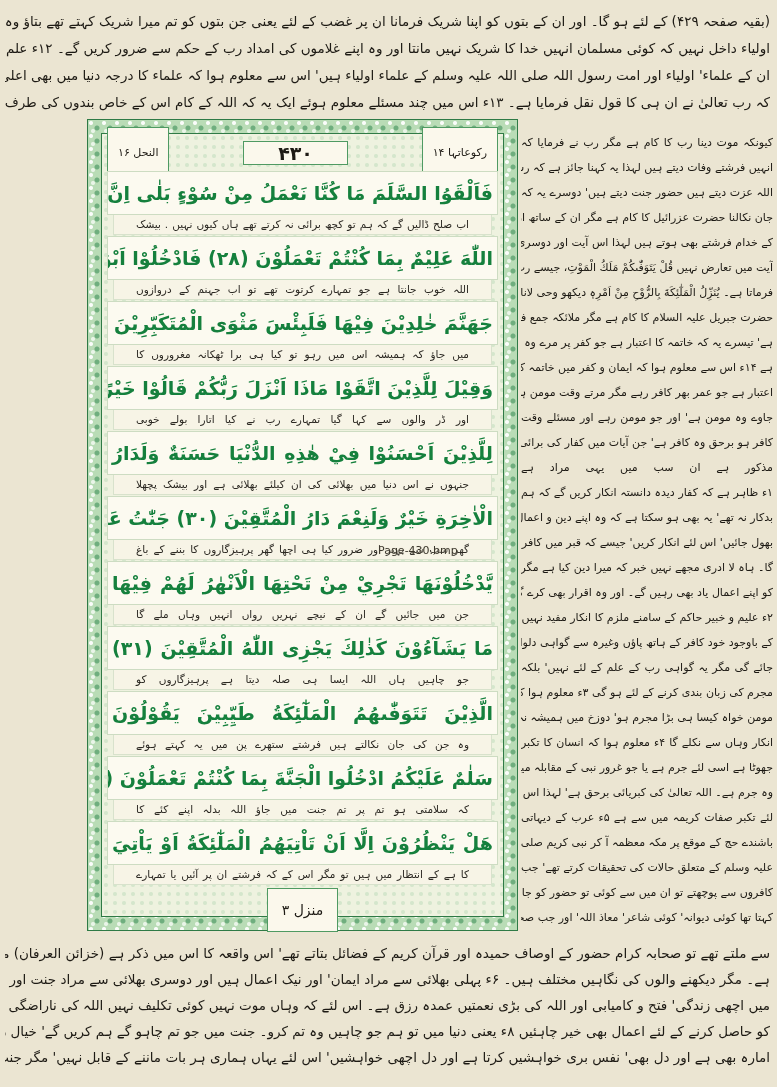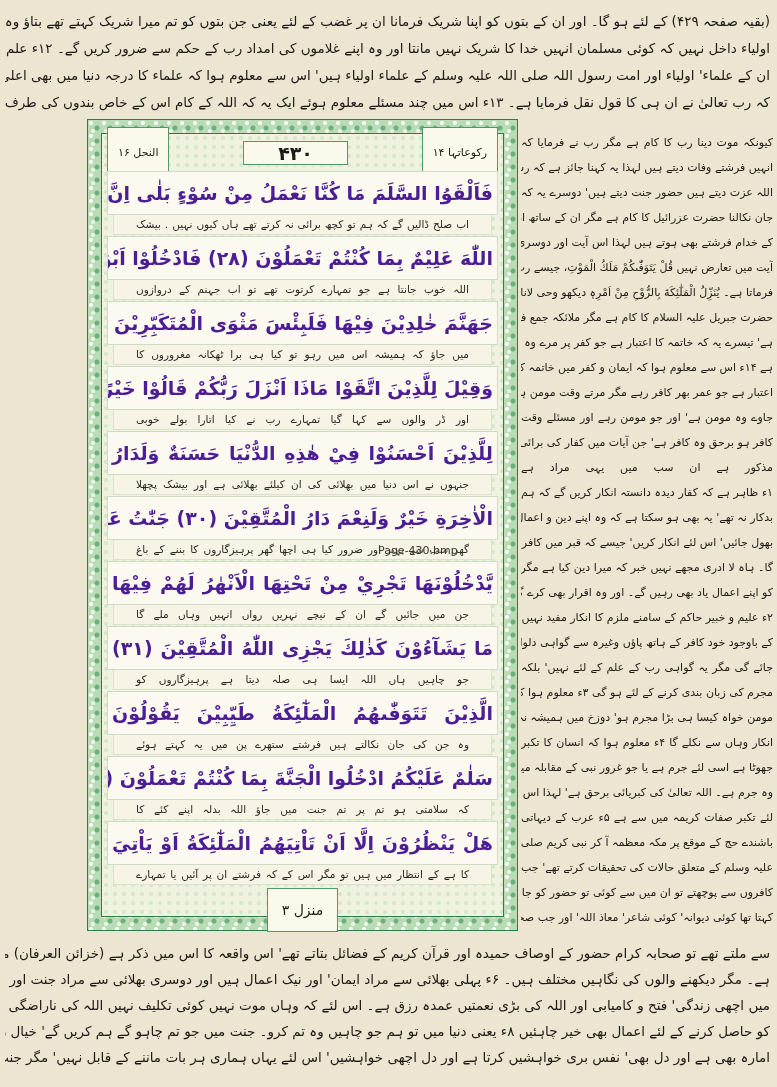--- a/index.html
+++ b/index.html
@@ -40,21 +40,21 @@
   .hbox { background:#fbf8ec; border:1px solid #4f9a62; padding:14px 10px; line-height:22px; }
   .hbox.small { font-size:11px; }
   .hbox.pageno { font-size:19px; font-weight:bold; letter-spacing:2px; padding:0 34px; }
 
   .verse-area { flex:1; display:flex; flex-direction:column; justify-content:space-between; }
   .verse-block { }
   .arabic {
     direction:rtl; white-space:nowrap; overflow:hidden;
     background:#fcfaf0; border:1px solid #cddcc2;
     font-size:19px; font-weight:bold; line-height:42px; height:44px;
-    text-align:justify; text-align-last:justify; padding:0 4px; color:#4c1d95;
+    text-align:justify; text-align-last:justify; padding:0 4px; color:#15803d;
   }
   .translation {
     direction:rtl; white-space:nowrap; overflow:hidden;
     background:#f7f4e6; border:1px solid #d8e2cc; border-top:none;
     font-size:10.5px; line-height:18px; height:20px; color:#2b2822;
     text-align:justify; text-align-last:justify; padding:0 22px; margin:0 6px 1px 6px;
   }
   .frame-footer { display:flex; justify-content:center; margin-top:2px; }
   .manzil { background:#fbf8ec; border:1px solid #4f9a62; font-size:14px; line-height:18px; padding:12px 14px; }
 

